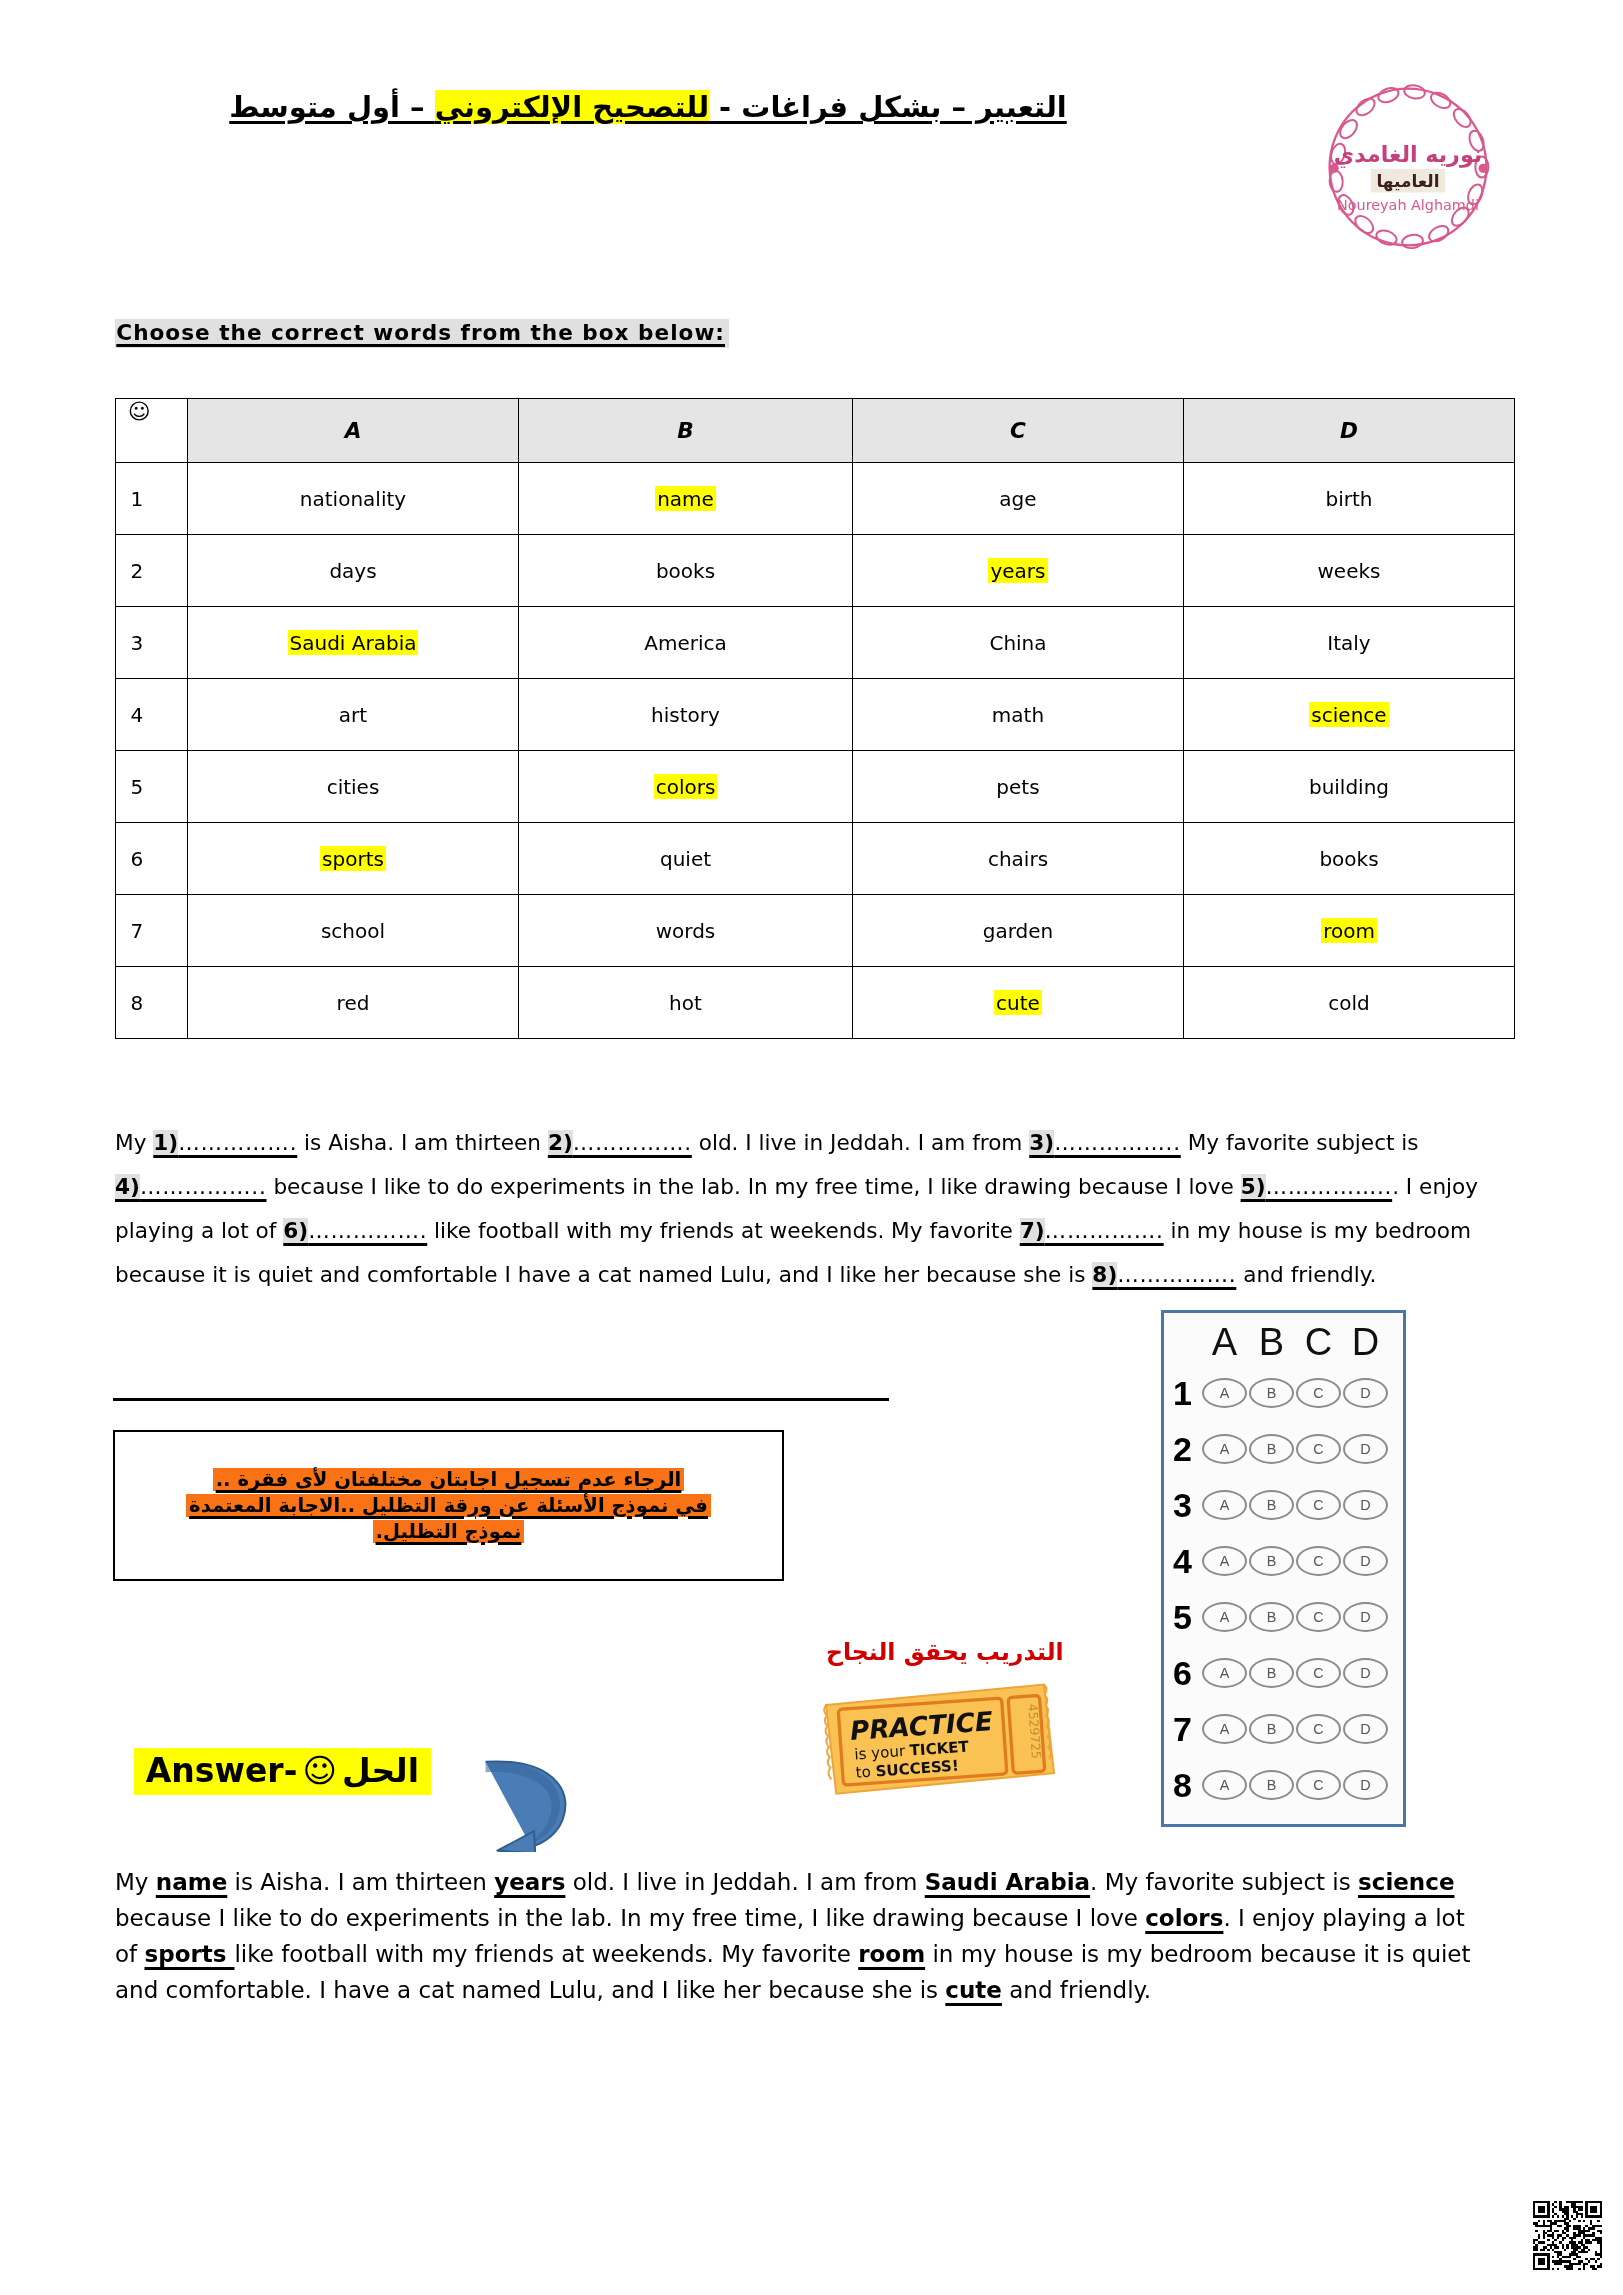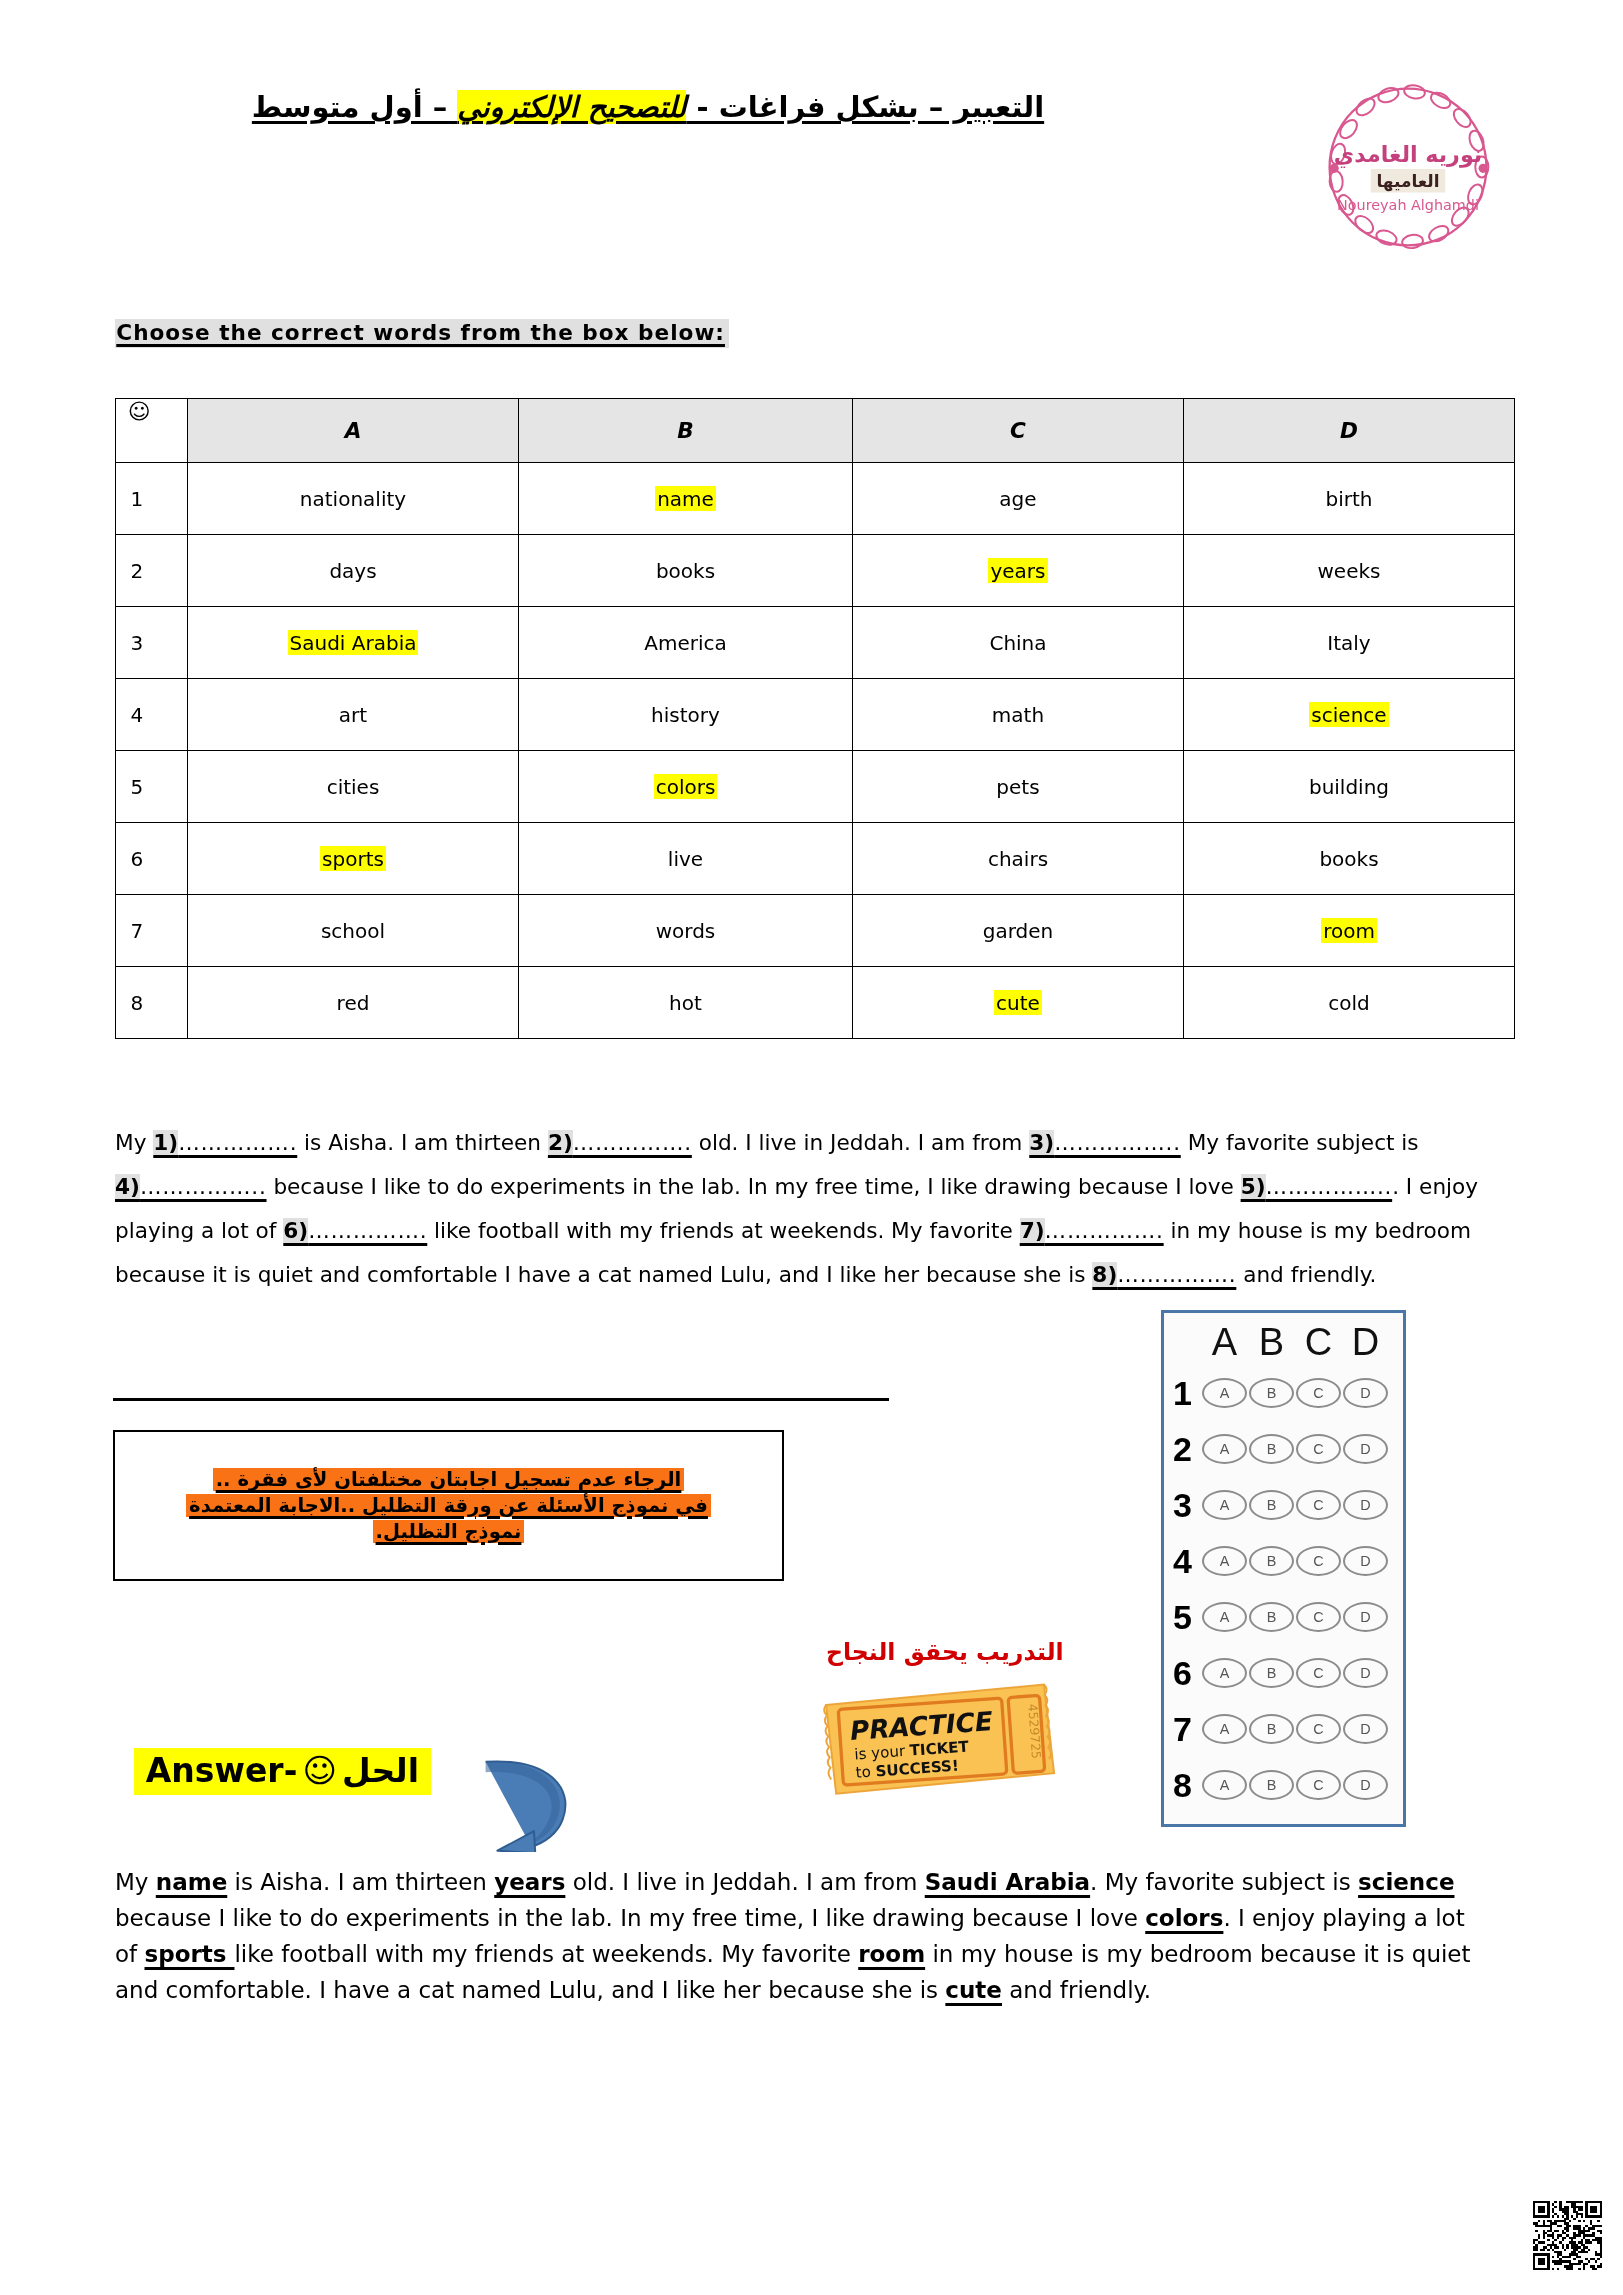--- a/index.html
+++ b/index.html
@@ -28,21 +28,21 @@
     width: 1296px;
     text-align: center;
     direction: rtl;
     font-family: "DejaVu Sans", sans-serif;
     font-weight: bold;
     font-size: 29px;
     color: #000;
     letter-spacing: 0px;
   }
   .main-title .u { text-decoration: underline; text-underline-offset: 3.9px; text-decoration-thickness: 2.6px; }
-  .hl-yellow { background: #ffff00; font-style: italic; }
+  .hl-yellow { background: #ffff00; }
 
   .logo-stamp {
     position: absolute;
     top: 69px;
     left: 1300px;
     width: 216px;
     height: 196px;
   }
   .logo-stamp svg { display:block; width:100%; height:100%; }
 
@@ -489,21 +489,21 @@
         <tr>
           <td class="num-cell">5</td>
           <td>cities</td>
           <td><span class="cell-mark">colors</span></td>
           <td>pets</td>
           <td>building</td>
         </tr>
         <tr>
           <td class="num-cell">6</td>
           <td><span class="cell-mark">sports</span></td>
-          <td>live</td>
+          <td>quiet</td>
           <td>chairs</td>
           <td>books</td>
         </tr>
         <tr>
           <td class="num-cell">7</td>
           <td>school</td>
           <td>words</td>
           <td>garden</td>
           <td><span class="cell-mark">room</span></td>
         </tr>

